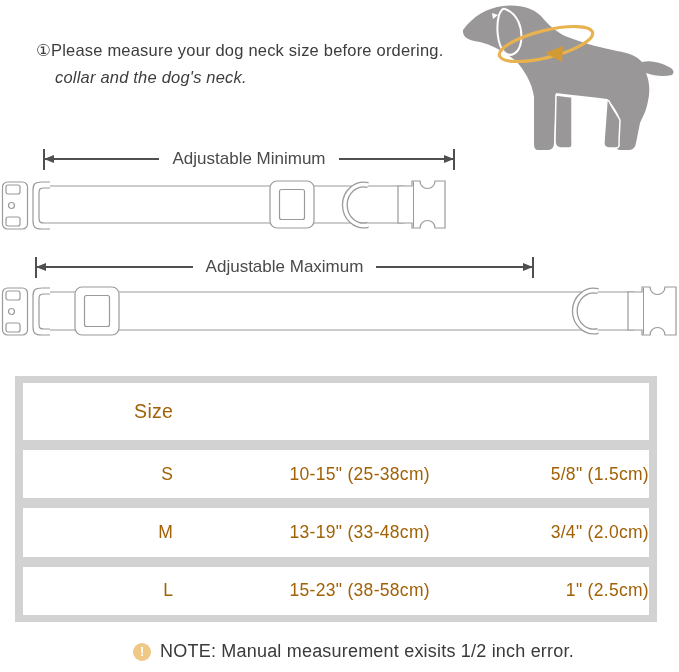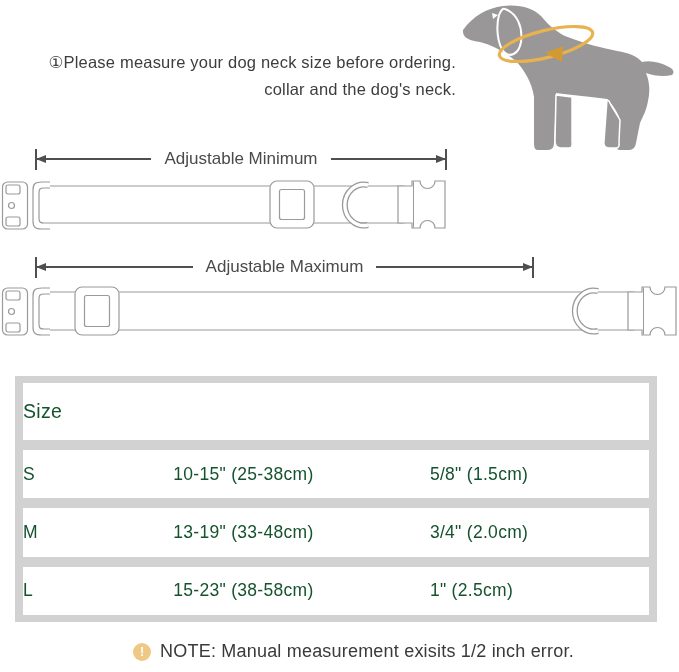--- a/index.html
+++ b/index.html
@@ -3,61 +3,60 @@
 <meta charset="utf-8">
 <style>
   html,body{margin:0;padding:0;}
   body{
     width:679px;height:672px;position:relative;overflow:hidden;
     background:#ffffff;
     font-family:"Liberation Sans","DejaVu Sans",sans-serif;
   }
   
   .instructions{
-    position:absolute;left:36px;top:49px;width:420px;
+    position:absolute;left:36px;top:37px;width:420px;
     font-size:16.5px;line-height:26.5px;color:#3d3d3d;
     letter-spacing:.2px;
-    text-align:right;
   }
-  .instructions .indent{padding-left:19px;}
+  .instructions .indent{padding-left:19px;font-style:italic;}
   
   .dog-wrap{position:absolute;left:459px;top:0;width:220px;height:160px;}
   
   .measure{position:absolute;display:flex;align-items:center;height:22px;}
   .m-endbar{width:2px;height:21px;background:#4f4f4f;flex:0 0 auto;}
   .m-line{flex:1;height:1.5px;background:#4f4f4f;position:relative;}
   .m-line.l::before{
     content:'';position:absolute;left:-1px;top:50%;transform:translateY(-50%);
     width:0;height:0;border-top:4.5px solid transparent;border-bottom:4.5px solid transparent;
     border-right:10px solid #4f4f4f;
   }
   .m-line.r::after{
     content:'';position:absolute;right:-1px;top:50%;transform:translateY(-50%);
     width:0;height:0;border-top:4.5px solid transparent;border-bottom:4.5px solid transparent;
     border-left:10px solid #4f4f4f;
   }
   .m-label{padding:0 13px;font-size:17px;color:#4a4a4a;white-space:nowrap;}
-  #measure-min{left:35px;top:148px;width:412px;}
+  #measure-min{left:43px;top:148px;width:412px;}
   #measure-max{left:35px;top:256px;width:499px;}
   
   .collar{position:absolute;left:0;}
   #collar-min{top:172px;}
   #collar-max{top:283px;}
   
   .size-table{
     position:absolute;left:15px;top:376px;width:642px;height:246px;
     background:#d2d2d2;box-sizing:border-box;padding:7px 8px;
     display:flex;flex-direction:column;gap:10px;
   }
   .trow{
     background:#ffffff;flex:1;display:grid;
     grid-template-columns:24% 41% 35%;align-items:center;
   }
   .trow.thead{flex:1.18;}
-  .tcell{text-align:left;font-size:17.5px;color:#14532d;letter-spacing:.3px;}
+  .tcell{text-align:right;font-size:17.5px;color:#a16207;letter-spacing:.3px;}
   .thead .tcell{font-size:19.5px;}
   
   .note{
     position:absolute;left:0;right:0;top:641px;
     display:flex;align-items:center;justify-content:center;gap:9px;
     padding-left:28px;
   }
   .note-icon{
     width:18px;height:18px;border-radius:50%;background:#efc886;color:#ffffff;
     font-weight:bold;font-size:12.5px;line-height:18px;text-align:center;

